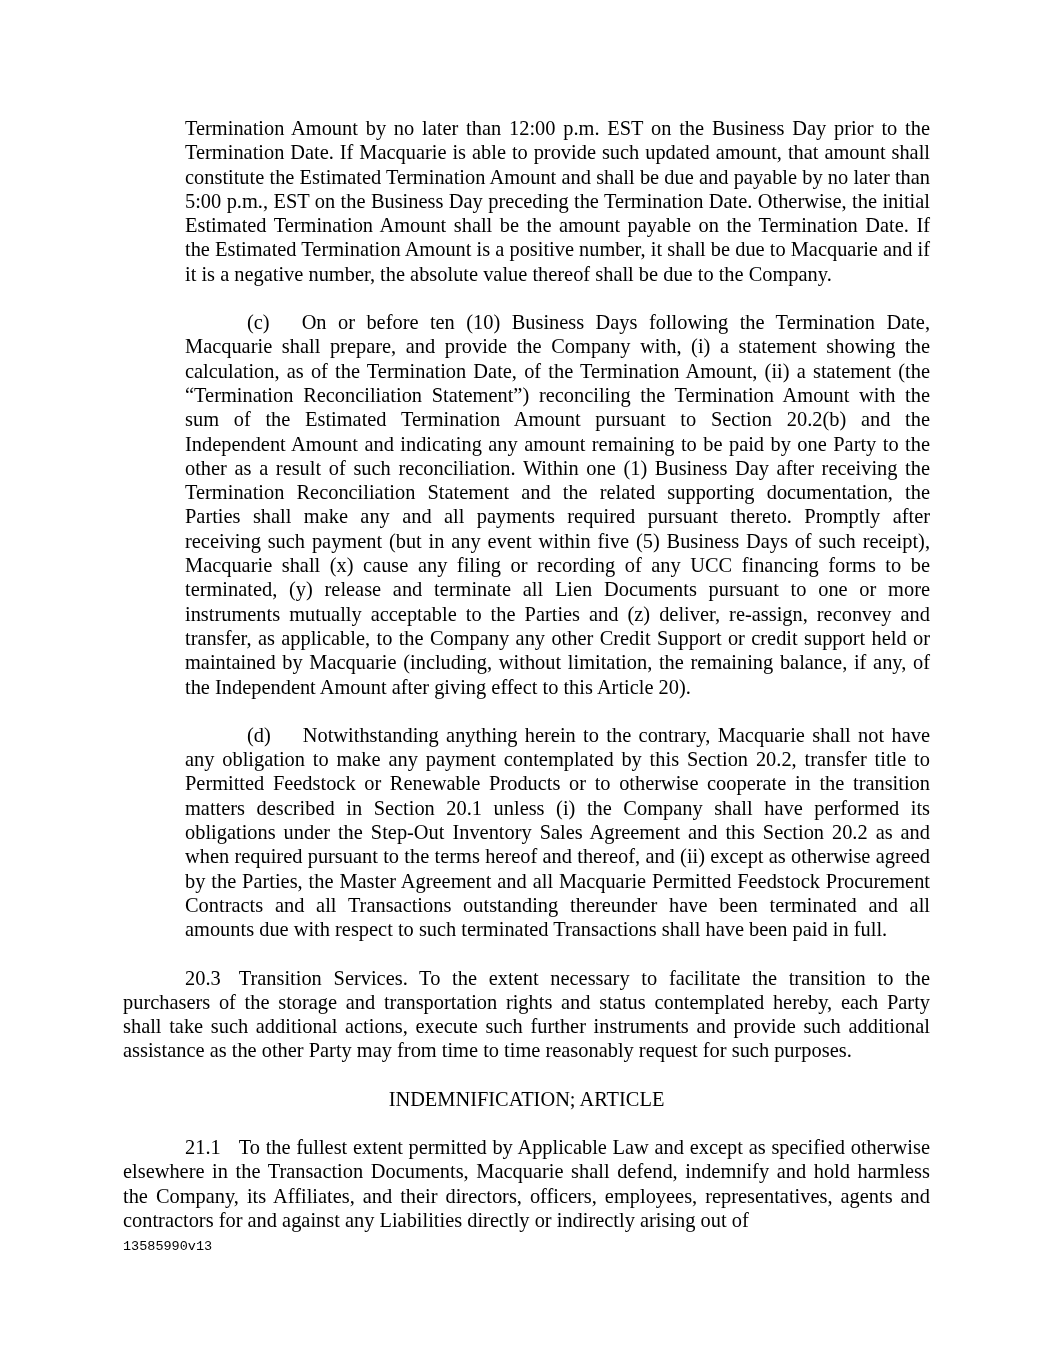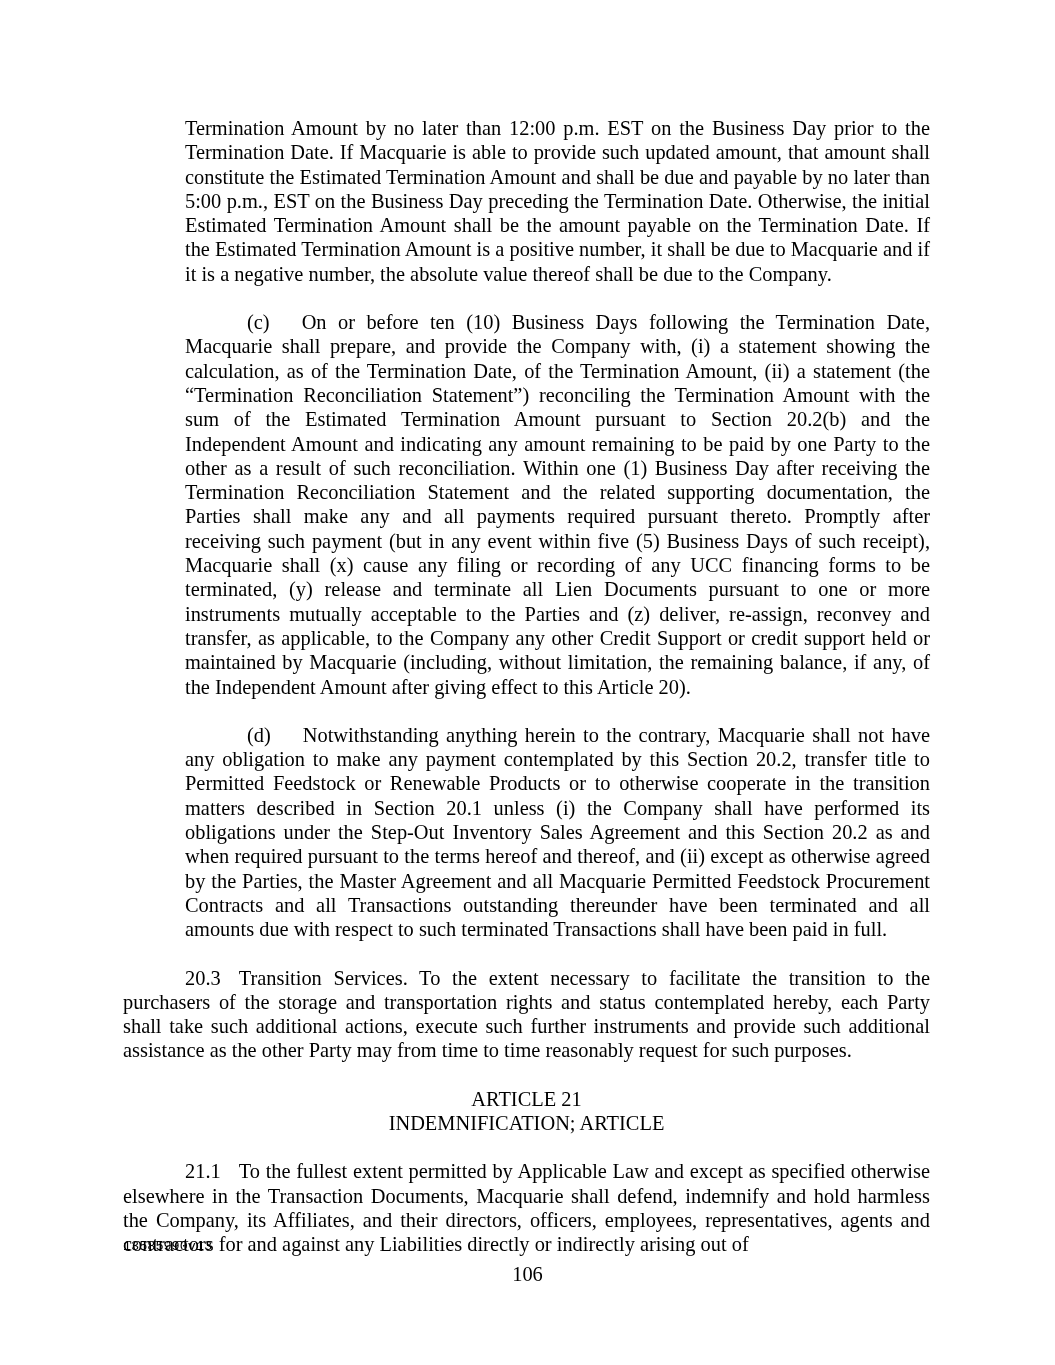--- a/index.html
+++ b/index.html
@@ -74,24 +74,22 @@
 
     <p class="para block-indent"><span>Termination Amount by no later than 12:00 p.m. EST on the Business Day prior to the Termination Date.  If Macquarie is able to provide such updated amount, that amount shall constitute the Estimated Termination Amount and shall be due and payable by no later than 5:00 p.m., EST on the Business Day preceding the Termination Date.  Otherwise, the initial Estimated Termination Amount shall be the amount payable on the Termination Date.  If the Estimated Termination Amount is a positive number, it shall be due to Macquarie and if it is a negative number, the absolute value thereof shall be due to the Company.</span></p>
 
     <p class="para block-indent first-indent"><span>(c)</span><span class="tab"></span><span>On or before ten (10) Business Days following the Termination Date, Macquarie shall prepare, and provide the Company with, (i) a statement showing the calculation, as of the Termination Date, of the Termination Amount, (ii) a statement (the “</span><span class="u">Termination Reconciliation Statement</span><span>”) reconciling the Termination Amount with the sum of the Estimated Termination Amount pursuant to </span><span class="u">Section 20.2(b)</span><span> and the Independent Amount and indicating any amount remaining to be paid by one Party to the other as a result of such reconciliation. Within one (1) Business Day after receiving the Termination Reconciliation Statement and the related supporting documentation, the Parties shall make any and all payments required pursuant thereto.  Promptly after receiving such payment (but in any event within five (5) Business Days of such receipt), Macquarie shall (x) cause any filing or recording of any UCC financing forms to be terminated, (y) release and terminate all Lien Documents pursuant to one or more instruments mutually acceptable to the Parties and (z) deliver, re-assign, reconvey and transfer, as applicable, to the Company any other Credit Support or credit support held or maintained by Macquarie (including, without limitation, the remaining balance, if any, of the Independent Amount after giving effect to this </span><span class="u">Article 20</span><span>).</span></p>
 
     <p class="para block-indent first-indent"><span>(d)</span><span class="tab"></span><span>Notwithstanding anything herein to the contrary, Macquarie shall not have any obligation to make any payment contemplated by this </span><span class="u">Section 20.2</span><span>, transfer title to Permitted Feedstock or Renewable Products or to otherwise cooperate in the transition matters described in </span><span class="u">Section 20.1</span><span> unless (i) the Company shall have performed its obligations under the Step-Out Inventory Sales Agreement and this </span><span class="u">Section 20.2</span><span> as and when required pursuant to the terms hereof and thereof, and (ii) except as otherwise agreed by the Parties, the Master Agreement and all Macquarie Permitted Feedstock Procurement Contracts and all Transactions outstanding thereunder have been terminated and all amounts due with respect to such terminated Transactions shall have been paid in full.</span></p>
 
     <p class="para first-indent"><span>20.3</span><span class="tab tab-sm"></span><span class="u">Transition Services</span><span>.  To the extent necessary to facilitate the transition to the purchasers of the storage and transportation rights and status contemplated hereby, each Party shall take such additional actions, execute such further instruments and provide such additional assistance as the other Party may from time to time reasonably request for such purposes.</span></p>
 
     <div class="heading">
-      <div>ARTICLE 21</div>
       <div class="u">INDEMNIFICATION; ARTICLE</div>
     </div>
 
     <p class="para first-indent"><span>21.1</span><span class="tab tab-sm"></span><span>To the fullest extent permitted by Applicable Law and except as specified otherwise elsewhere in the Transaction Documents, Macquarie shall defend, indemnify and hold harmless the Company, its Affiliates, and their directors, officers, employees, representatives, agents and contractors for and against any Liabilities directly or indirectly arising out of</span></p>
 
   </div>
 
-  <div class="page-number">106</div>
 
   <div class="footer-id">13585990v13</div>
 </div>
 
 </body></html>

